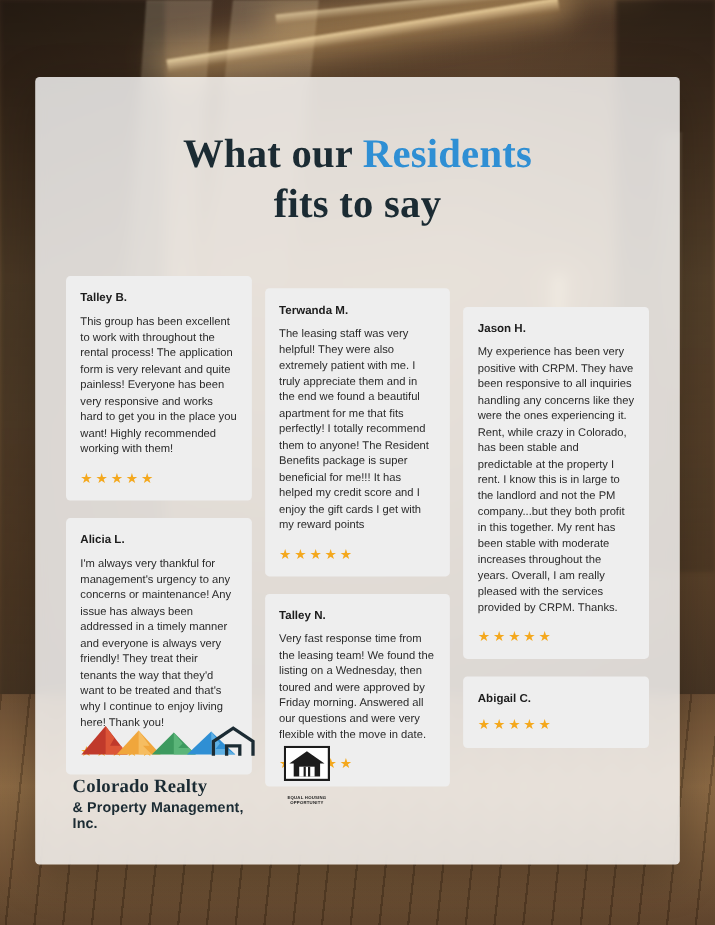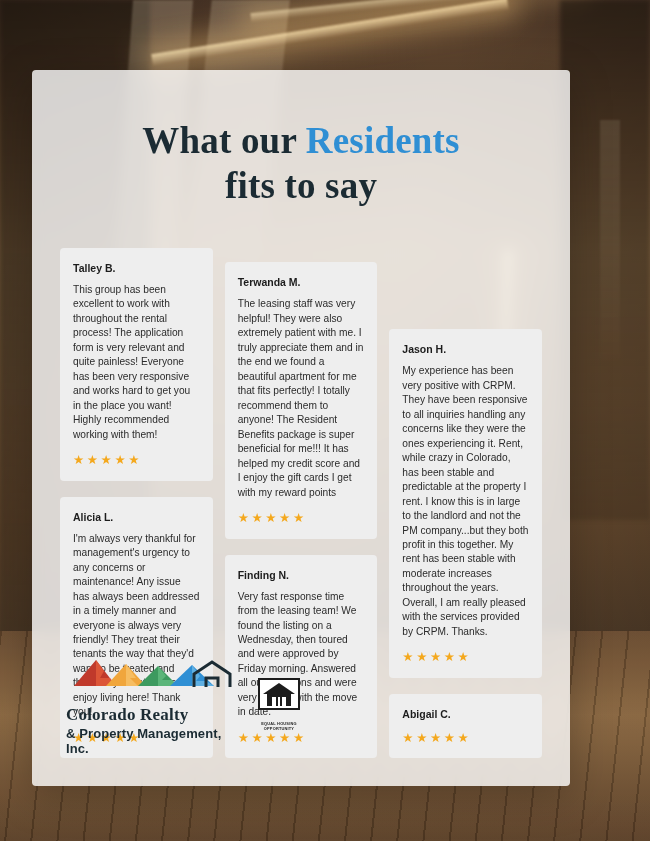--- a/index.html
+++ b/index.html
@@ -41,21 +41,21 @@
   .bg-dark-panel {
     position: absolute;
     background: linear-gradient(180deg, rgba(25,18,12,.55), rgba(45,32,21,.25));
     filter: blur(2px);
   }
 
   
   .card {
     position: absolute;
     left: 32px; top: 70px;
-    width: 538px; height: 716px;
+    width: 586px; height: 716px;
     background: rgba(255,255,255,0.80);
     backdrop-filter: blur(6px);
     border-radius: 4px;
     box-shadow: 0 10px 40px rgba(0,0,0,.25);
     padding: 0;
   }
 
   .title {
     text-align: center;
     font-family: "Liberation Serif", serif;
@@ -66,21 +66,21 @@
     margin-top: 48px;
     letter-spacing: .2px;
   }
   .title .accent { color: #2f8fd4; }
 
   .columns {
     display: flex;
     gap: 12px;
     padding: 0 28px;
     margin-top: 32px;
-    align-items: flex-end;
+    align-items: center;
   }
   .col { width: 176px; display: flex; flex-direction: column; gap: 16px; }
   .col-1 { padding-top: 0; }
   .col-2 { padding-top: 22px; }
   .col-3 { padding-top: 4px; }
 
   .tcard {
     background: #eeeeee;
     border-radius: 4px;
     padding: 14px 13px 14px 13px;
@@ -182,21 +182,21 @@
       </div>
     </div>
 
     <div class="col col-2">
       <div class="tcard">
         <div class="tname">Terwanda M.</div>
         <div class="ttext">The leasing staff was very helpful! They were also extremely patient with me. I truly appreciate them and in the end we found a beautiful apartment for me that fits perfectly! I totally recommend them to anyone! The Resident Benefits package is super beneficial for me!!! It has helped my credit score and I enjoy the gift cards I get with my reward points</div>
         <div class="stars">★★★★★</div>
       </div>
       <div class="tcard">
-        <div class="tname">Finding N.</div>
+        <div class="tname">Talley N.</div>
         <div class="ttext">Very fast response time from the leasing team! We found the listing on a Wednesday, then toured and were approved by Friday morning. Answered all our questions and were very flexible with the move in date.</div>
         <div class="stars">★★★★★</div>
       </div>
     </div>
 
     <div class="col col-3">
       <div class="tcard">
         <div class="tname">Jason H.</div>
         <div class="ttext">My experience has been very positive with CRPM. They have been responsive to all inquiries handling any concerns like they were the ones experiencing it. Rent, while crazy in Colorado, has been stable and predictable at the property I rent. I know this is in large to the landlord and not the PM company...but they both profit in this together. My rent has been stable with moderate increases throughout the years. Overall, I am really pleased with the services provided by CRPM. Thanks.</div>
         <div class="stars">★★★★★</div>

